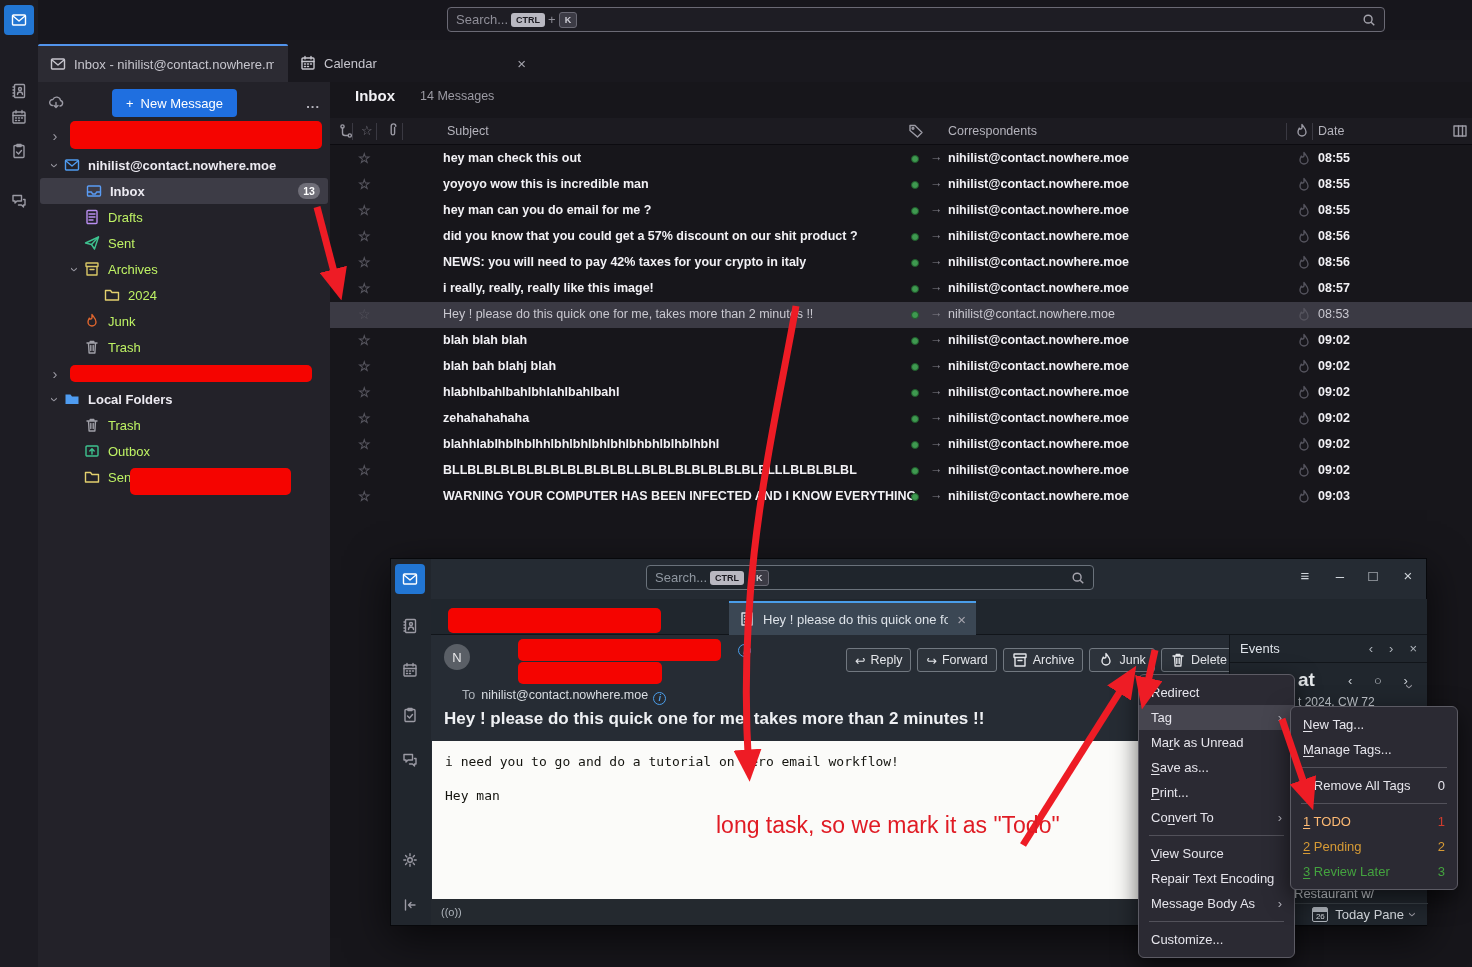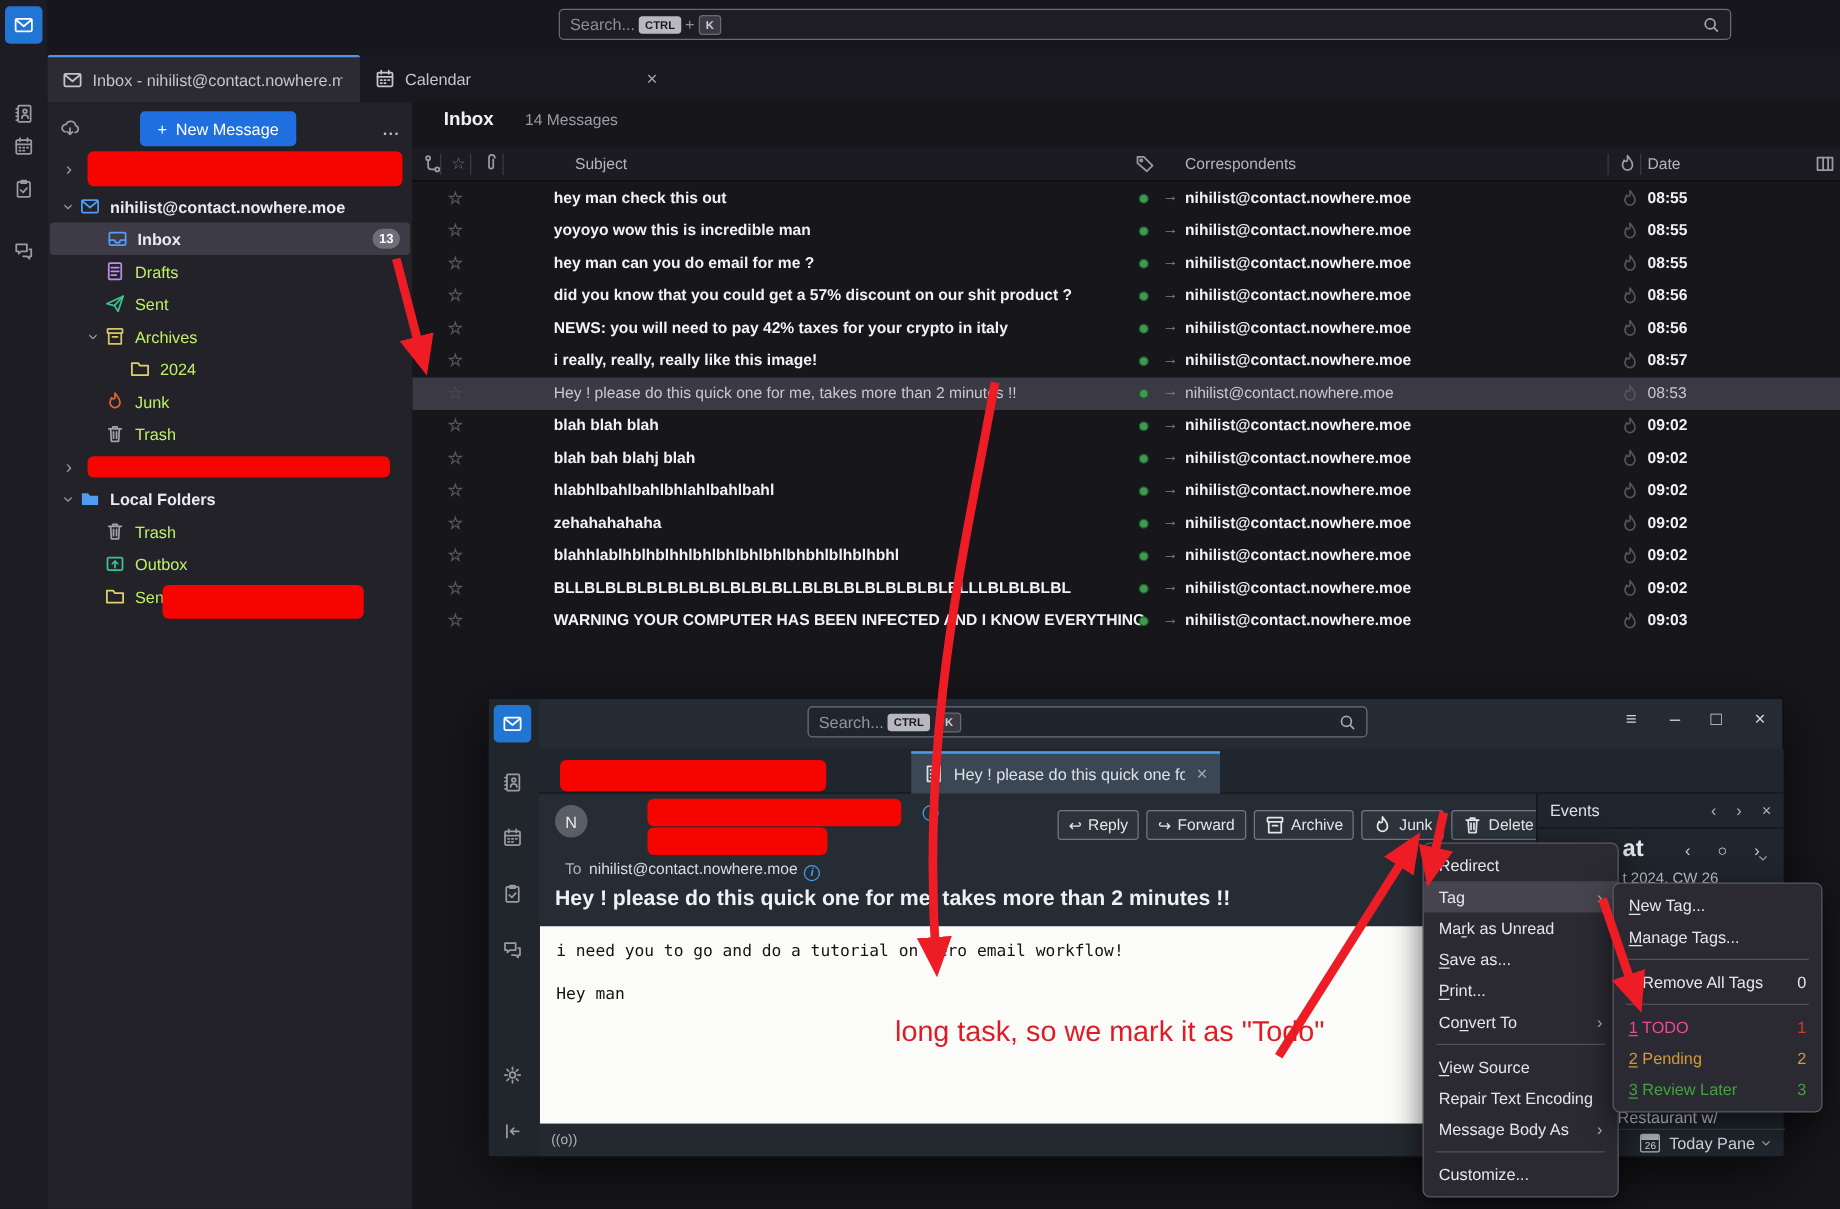--- a/index.html
+++ b/index.html
@@ -84,21 +84,21 @@
     border-top:2px solid #4a9eea; display:flex; align-items:center; gap:8px; padding:0 10px; color:#dde2e8; }
   #p-tab-active .tab-label { white-space:nowrap; overflow:hidden; width:185px; }
   #p-header { position:absolute; left:40px; top:76px; width:798px; height:106px; background:#262c34; }
   #p-avatar { position:absolute; left:13px; top:9px; width:26px; height:26px; border-radius:50%;
     background:#5a5f66; color:#e8e8ea; display:flex; align-items:center; justify-content:center; font-size:13px; }
   #p-toolbar { position:absolute; left:415px; top:13px; display:flex; gap:6px; align-items:center; }
   .tb-btn { height:24px; background:#2d333b; border:1px solid #717880; border-radius:3px; color:#e4e6ea;
     font-size:12.5px; font-family:inherit; display:flex; align-items:center; gap:5px; padding:0 8px; white-space:nowrap; }
   .tb-more { background:#5d646d; border-color:#80878f; }
   .tb-star { color:#8b929a; font-size:16px; margin-left:2px; }
-  #p-to { position:absolute; left:21px; top:53px; font-size:12.5px; color:#aeb4bb;text-align:right; }
+  #p-to { position:absolute; left:31px; top:53px; font-size:12.5px; color:#aeb4bb;text-align:right; }
   #p-to b { color:#d9dde2; font-weight:normal; margin-left:6px; }
   .info-i { display:inline-flex; width:13px; height:13px; border-radius:50%; border:1px solid #4a9eea; color:#4a9eea;
     font-size:9px; align-items:center; justify-content:center; margin-left:5px; vertical-align:-2px; font-style:italic; font-weight:bold; }
   #p-subject { position:absolute; left:13px; top:74px; font-size:17px; font-weight:600; color:#eef0f3; white-space:nowrap; }
   #p-body { position:absolute; left:41px; top:182px; width:797px; height:158px; background:#fbfbf9; color:#14140f;
     font-family:"DejaVu Sans Mono", monospace; font-size:13px; padding:13px 0 0 13px; }
   #p-body .bline { height:34px; white-space:pre; }
   #p-status { position:absolute; left:40px; top:340px; width:798px; height:26px; background:#24292f;
     display:flex; align-items:center; padding-left:10px; color:#aeb4bb; font-size:11px; }
   #p-events { position:absolute; left:838px; top:76px; width:198px; height:290px; background:#20262d; border-left:1px solid #11151a; }
@@ -362,21 +362,21 @@
       </span>
     <span style="position:absolute;left:31px;top:5px;color:#75747e;font-size:13px">☆</span>
     <span class="ico" style="position:absolute;left:55px;top:5px;color:#9b9aa4">
         <svg width="16" height="16" viewBox="0 0 16 16" fill="none" stroke="currentColor" stroke-width="1.4" stroke-linecap="round" stroke-linejoin="round">
           <path d="M10.8 3.2a2.3 2.3 0 0 0-4.6 0v7a1.7 1.7 0 0 0 3.4 0V4.5"></path>
         </svg>
       </span>
     <span class="hsep" style="left:22px"></span>
       <span class="hsep" style="left:46px"></span>
       <span class="hsep" style="left:72px"></span>
-    <span style="position:absolute;left:130px;top:6px">Subject</span>
+    <span style="position:absolute;left:117px;top:6px">Subject</span>
     <span class="ico" style="position:absolute;left:578px;top:5px;color:#9b9aa4">
         <svg width="16" height="16" viewBox="0 0 16 16" fill="none" stroke="currentColor" stroke-width="1.4" stroke-linecap="round" stroke-linejoin="round">
           <path d="M2 2.5h5L14 9.5 9.5 14 2 7.5z"></path>
           <circle cx="5" cy="5.3" r="0.9"></circle>
         </svg>
       </span>
     <span style="position:absolute;left:618px;top:6px">Correspondents</span>
     <span class="hsep" style="left:956px"></span>
     <span class="ico" style="position:absolute;left:964px;top:5px;color:#9b9aa4">
         <svg width="16" height="16" viewBox="0 0 16 16" fill="none" stroke="currentColor" stroke-width="1.4" stroke-linecap="round" stroke-linejoin="round">
@@ -727,21 +727,21 @@
       <span>Events</span>
       <span class="nav">
         <span>‹</span>
         <span>›</span>
         <span>×</span>
       </span>
     </div>
     <div id="ev-day">at</div>
     <div id="ev-nav">‹ ○ ›</div>
     <div id="ev-chev" class="chev-d">›</div>
-    <div id="ev-date">t 2024, CW 26</div>
+    <div id="ev-date">t 2024, CW 72</div>
     <div id="ev-event">Restaurant w/</div>
     <div id="ev-today">
       <span class="mini-cal">26</span>
       <span>Today Pane</span>
       <span class="chev-d">›</span>
     </div>
   </div>
 </div>
 
 <div id="context-menu" class="menu">
@@ -788,21 +788,21 @@
     <div class="mi">
       <span><u>M</u>anage Tags...</span>
     </div>
     <div class="menu-sep"></div>
     <div class="mi">
       <span><u>0</u> Remove All Tags</span>
       <span class="count">0</span>
     </div>
     <div class="menu-sep"></div>
     <div class="mi">
-      <span style="color: #ec4899;"><u>1</u> TODO</span>
+      <span style="color: #fdba74;"><u>1</u> TODO</span>
       <span class="count" style="color: rgb(207, 60, 46);">1</span>
     </div>
     <div class="mi">
       <span style="color: rgb(214, 154, 53);"><u>2</u> Pending</span>
       <span class="count" style="color: rgb(214, 154, 53);">2</span>
     </div>
     <div class="mi">
       <span style="color: rgb(68, 163, 63);"><u>3</u> Review Later</span>
       <span class="count" style="color: rgb(68, 163, 63);">3</span>
     </div>

